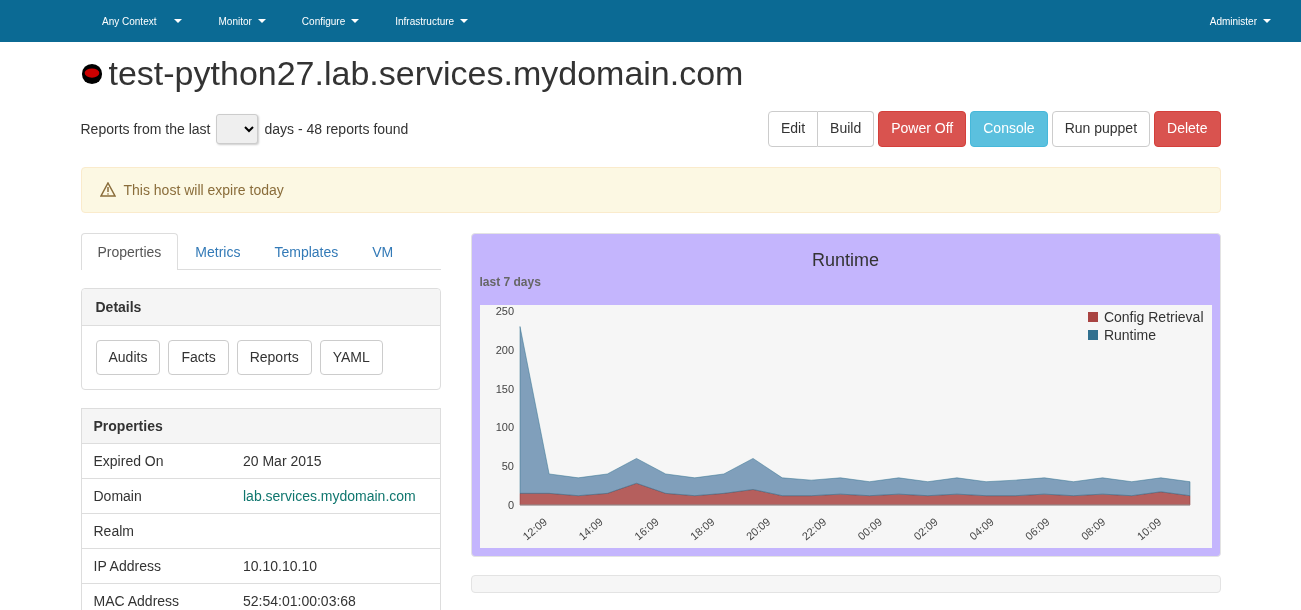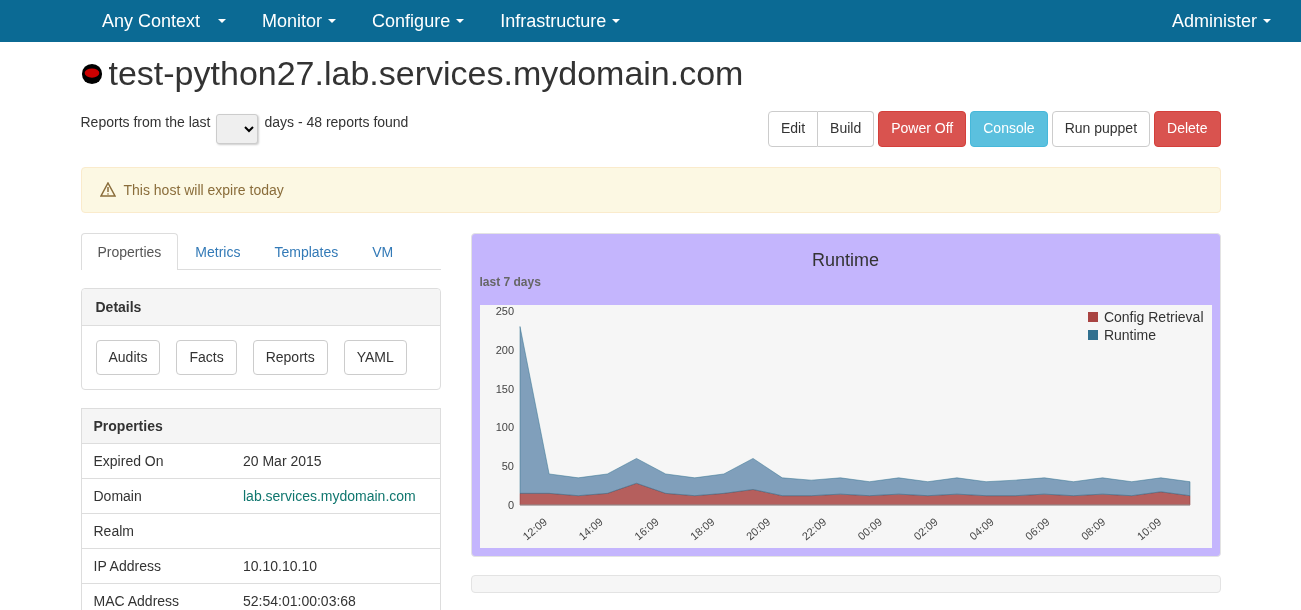--- a/index.html
+++ b/index.html
@@ -1,48 +1,48 @@
 <!DOCTYPE html>
 <html><head>
 <meta charset="utf-8">
 <style>
 * { box-sizing: border-box; margin: 0; padding: 0; }
 body { font-family: "Helvetica Neue", Helvetica, Arial, sans-serif; font-size: 14px; color: #333; background: #fff; }
 .topnav { background: #0b6a94; color: #fff; height: 42px; display: flex; align-items: stretch; padding: 0 0 0 84px; }
-.topnav-item { padding: 0 18px; display: flex; align-items: center; cursor: pointer; font-size: 18px; color: #fff; }
+.topnav-item { padding: 0 18px; display: flex; align-items: center; cursor: pointer; font-size: 10px; color: #fff; }
 .topnav-item.active { background: #074f6e; }
 .topnav-item .caret { margin-left: 6px; }
 .topnav-spacer { flex: 1; }
 .caret { display: inline-block; width: 0; height: 0; border-left: 4px solid transparent; border-right: 4px solid transparent; border-top: 4px solid currentColor; vertical-align: middle; }
 .container { max-width: 1140px; margin: 0 auto; padding: 0 0; }
 .page-header { display: flex; align-items: center; margin: 12px 0 18px 0; }
 .rh-icon { width: 22px; height: 22px; margin-right: 6px; }
 .page-title { font-size: 34px; font-weight: 400; color: #333; }
 .toolbar { display: flex; align-items: center; margin-bottom: 20px; }
-.toolbar-left { display: flex; align-items: flex-start; gap: 6px; flex: 1; }
+.toolbar-left { display: flex; align-items: center; gap: 6px; flex: 1; }
 .toolbar-left select { height: 30px; width: 42px; border: 1px solid #ccc; border-radius: 3px; box-shadow: 1px 1px 2px rgba(0,0,0,.2); }
 .btn { display: inline-block; padding: 7px 12px; border: 1px solid #ccc; border-radius: 4px; background: #fff; font-size: 14px; cursor: pointer; line-height: 1.4; }
 .btn-group { display: inline-flex; }
 .btn-group .btn:first-child { border-top-right-radius: 0; border-bottom-right-radius: 0; }
 .btn-group .btn:last-child { border-top-left-radius: 0; border-bottom-left-radius: 0; border-left: none; }
 .btn-danger { background: #d9534f; border-color: #d43f3a; color: #fff; }
 .btn-info { background: #5bc0de; border-color: #46b8da; color: #fff; }
 .btn-default { background: #fff; color: #333; }
 .toolbar-right { display: flex; gap: 4px; }
 .alert-warning { background: #fcf8e3; border: 1px solid #faebcc; color: #8a6d3b; padding: 14px 18px; border-radius: 4px; margin-bottom: 20px; display: flex; align-items: center; gap: 8px; }
 .alert-icon { width: 16px; height: 16px; }
 .layout { display: flex; gap: 30px; align-items: flex-start; }
 .leftcol { width: 360px; flex-shrink: 0; }
 .rightcol { flex: 1; }
 .nav-tabs { display: flex; border-bottom: 1px solid #ddd; margin-bottom: 18px; }
 .nav-tabs .tab { padding: 10px 16px; cursor: pointer; color: #337ab7; border: 1px solid transparent; border-bottom: none; margin-bottom: -1px; border-radius: 4px 4px 0 0; }
 .nav-tabs .tab.active { color: #555; background: #fff; border-color: #ddd #ddd #fff; }
 .panel { border: 1px solid #ddd; border-radius: 4px; margin-bottom: 18px; }
 .panel-heading { padding: 10px 14px; font-weight: 700; border-bottom: 1px solid #ddd; background: #f5f5f5; border-radius: 4px 4px 0 0; }
-.panel-body { padding: 14px; display: flex; gap: 16px; flex-wrap: wrap; }
+.panel-body { padding: 14px; display: flex; gap: 8px; flex-wrap: wrap; }
 .table { width: 100%; border: 1px solid #ddd; border-collapse: collapse; }
 .table th, .table td { text-align: left; padding: 9px 12px; border-top: 1px solid #ddd; font-size: 14px; }
 .table thead th { background: #f5f5f5; font-weight: 700; }
 .table th.keycol { width: 150px; }
 .table td a { color: #0f766e; text-decoration: none; }
 .chart-panel { background: #c4b5fd; border: 1px solid #e3e3e3; border-radius: 4px; padding: 16px 8px 8px 8px; }
 .chart-title { text-align: center; font-size: 18px; color: #333; }
 .chart-subtitle { text-align: left; font-size: 12px; color: #666; margin-top: 4px; margin-bottom: 16px; font-weight: bold; }
 .chart-area { background: #f6f6f6; position: relative; }
 .legend { position: absolute; top: 4px; right: 8px; font-size: 14px; color: #333; }

